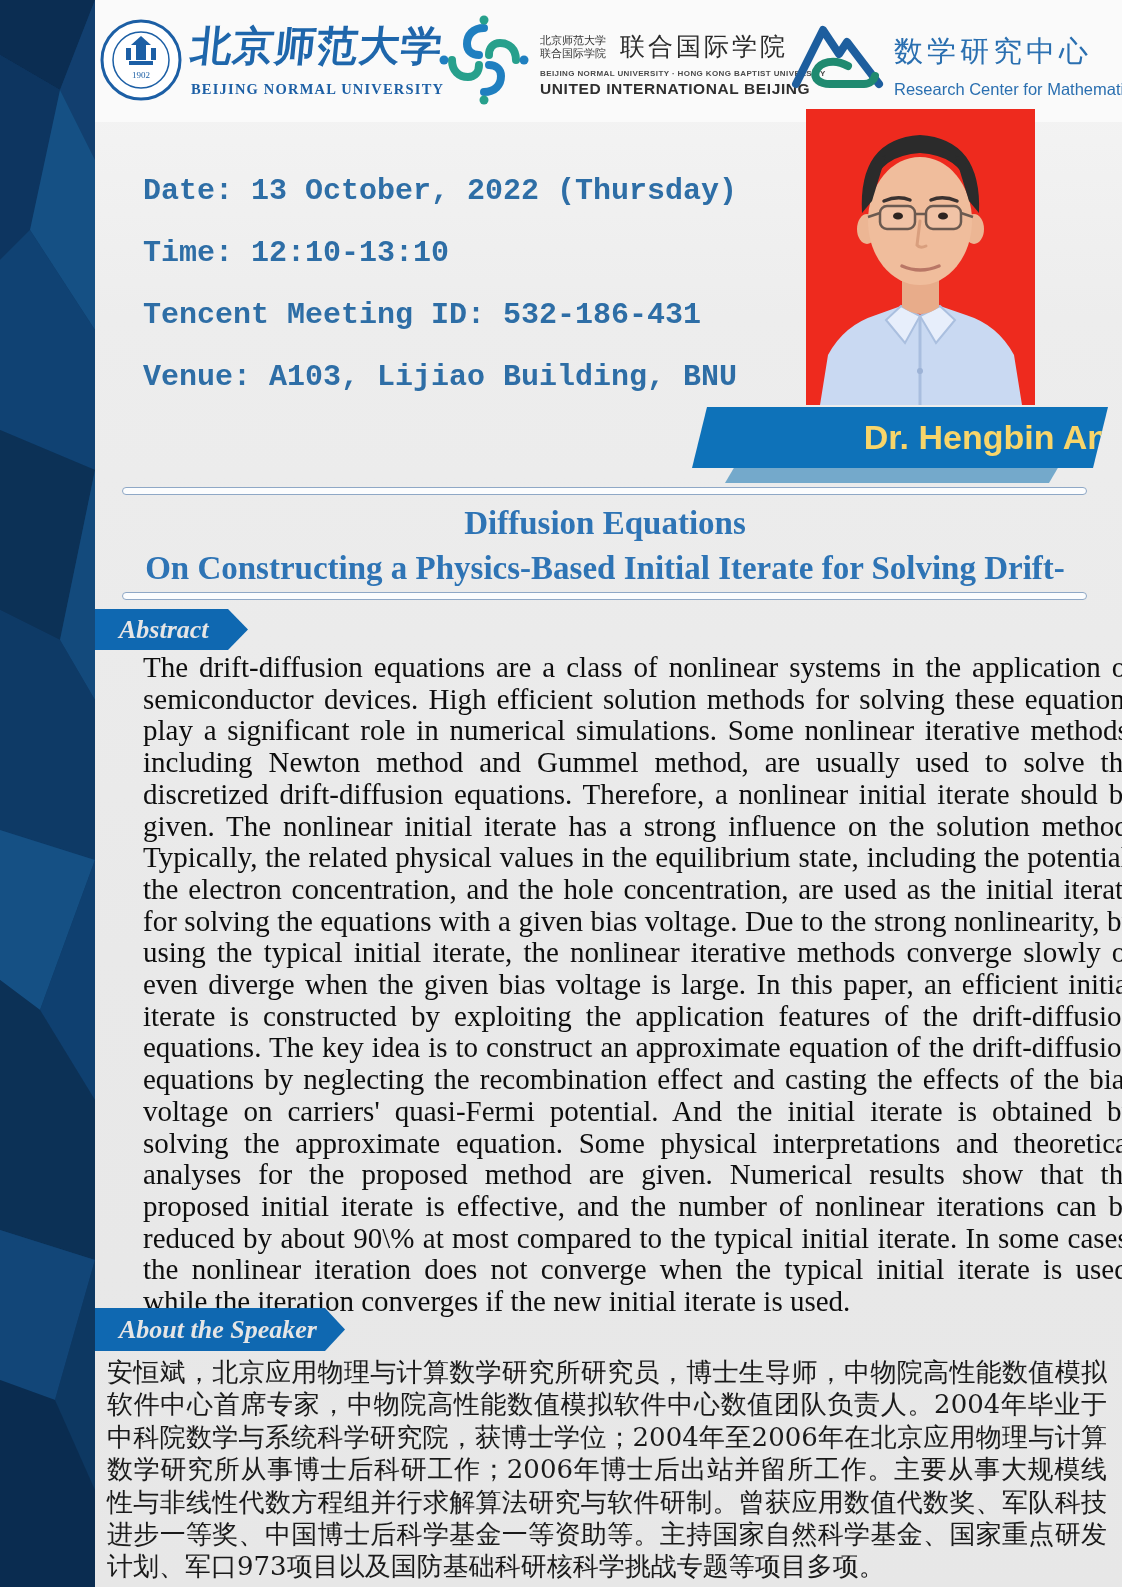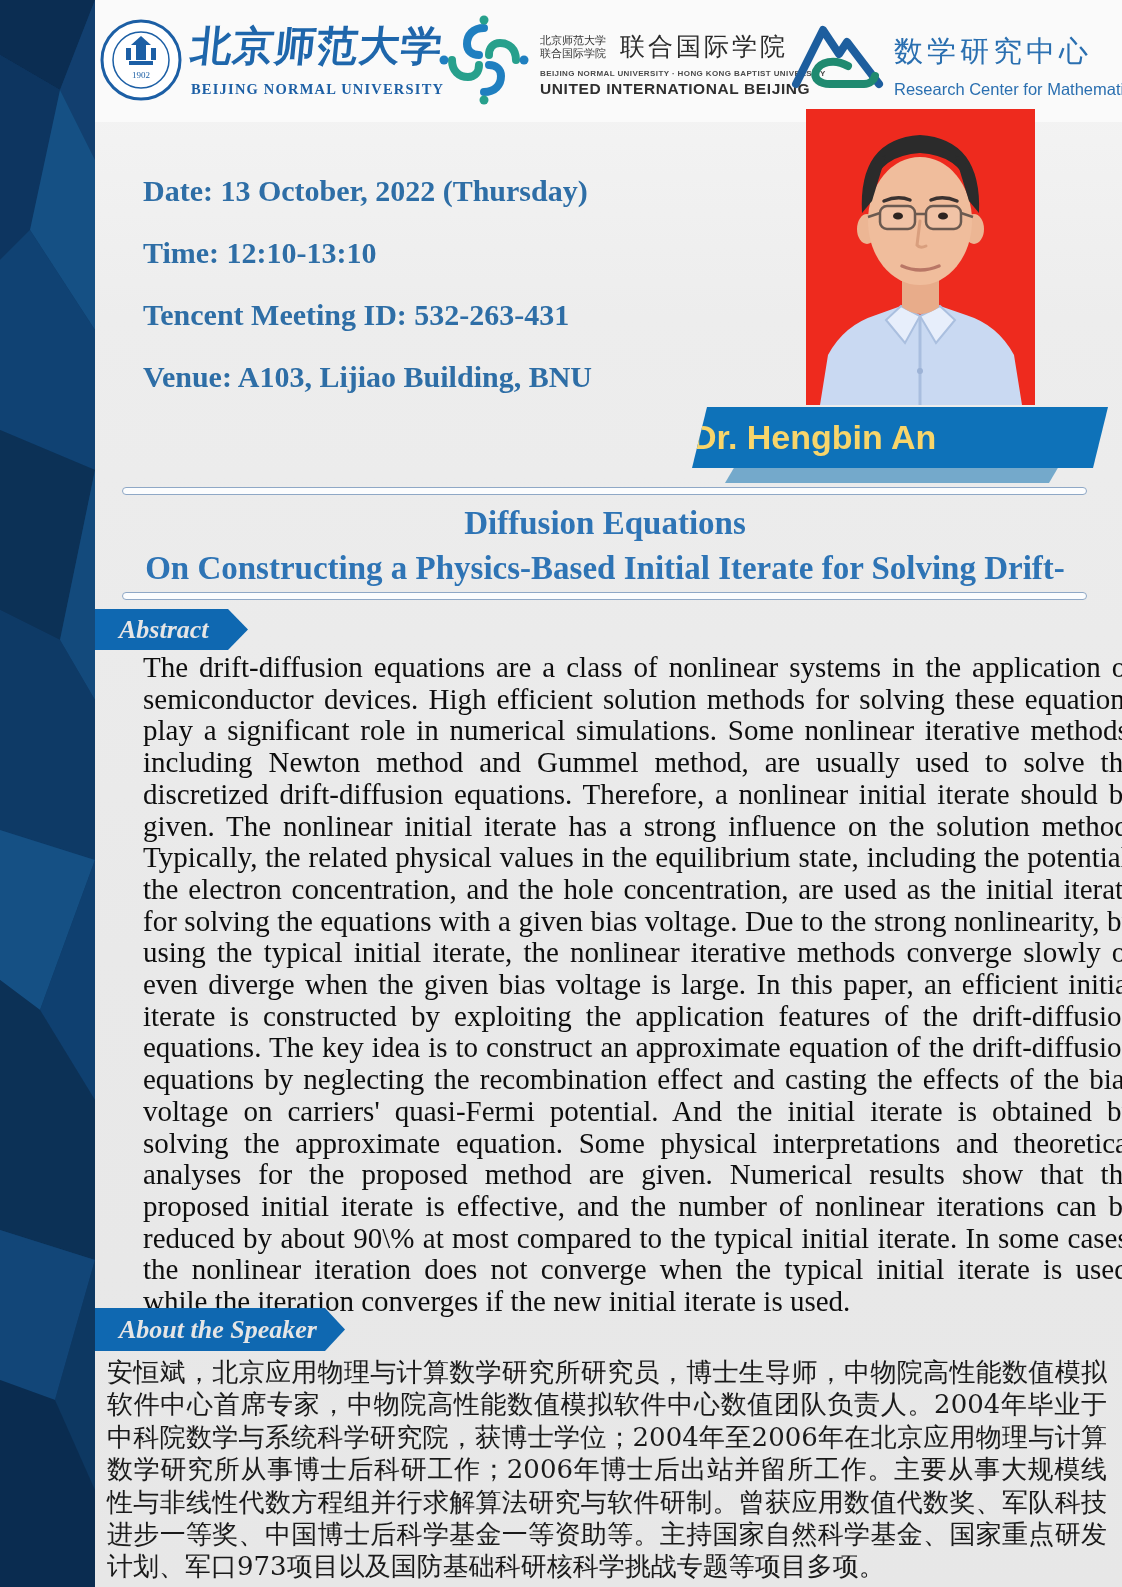--- a/index.html
+++ b/index.html
@@ -37,33 +37,33 @@
   .rcm-logo{position:absolute;left:790px;top:16px;display:flex;}
   .rcm-mark{width:94px;height:84px;}
   .rcm-texts{margin-left:10px;padding-top:16px;}
   .rcm-cn{font-size:29px;letter-spacing:4px;color:#2a6fb0;font-family:"DejaVu Sans",sans-serif;white-space:nowrap;}
   .rcm-en{font-size:16.5px;color:#2a6fb0;margin-top:8px;font-family:"Liberation Sans",sans-serif;white-space:nowrap;}
   
   .event-info{position:absolute;left:143px;top:160px;width:620px;}
   .event-line{
     font-size:30px;font-weight:700;color:#2e6ea6;
     height:62px;line-height:62px;white-space:nowrap;
-    font-family:Liberation Serif, serif;
+    font-family:Liberation Mono, monospace;
   }
   
   .photo{position:absolute;left:806px;top:109px;width:229px;height:296px;background:#ee2a1e;overflow:hidden;}
   
   .name-shadow{
     position:absolute;left:725px;top:466px;width:334px;height:17px;background:#74a9cb;
     clip-path:polygon(10px 0,100% 0,calc(100% - 10px) 100%,0 100%);
   }
   .name-banner{
     position:absolute;left:692px;top:407px;width:416px;height:61px;background:#0e72b9;
     clip-path:polygon(15px 0,100% 0,calc(100% - 15px) 100%,0 100%);
-    text-align:left;
+    text-align:right;
   }
   .name-banner span{
     font-family:"Liberation Sans",sans-serif;font-weight:700;font-size:34px;
     color:#f8d56a;line-height:61px;
   }
   
   .rule{position:absolute;left:122px;width:963px;height:6px;background:#fcfdfe;border:1.5px solid #8fa8c6;border-radius:5px;}
   .rule-top{top:487px;}
   .rule-bottom{top:592px;}
   .talk-title{
@@ -172,21 +172,21 @@
     </svg>
     <div class="rcm-texts">
       <div class="rcm-cn">数学研究中心</div>
       <div class="rcm-en">Research Center for Mathematics</div>
     </div>
   </div>
 
   <div class="event-info">
     <div class="event-line">Date: 13 October, 2022 (Thursday)</div>
     <div class="event-line">Time: 12:10-13:10</div>
-    <div class="event-line">Tencent Meeting ID: 532-263-431</div>
+    <div class="event-line">Tencent Meeting ID: 532-186-431</div>
     <div class="event-line">Venue: A103, Lijiao Building, BNU</div>
   </div>
 
   <div class="photo">
     <svg width="229" height="296" viewBox="0 0 229 296">
       <rect width="229" height="296" fill="#ee2a1e"></rect>
 
       <path d="M14,296 L22,246 Q38,216 70,206 L95,197 L114,207 L134,197 L160,206 Q192,216 208,246 L216,296 Z" fill="#c9d9f2"></path>
       <path d="M114,207 L114,296" stroke="#a9bedf" stroke-width="3"></path>
       <path d="M95,197 L114,207 L99,234 L80,211 Z" fill="#e7eefb" stroke="#aabfdf" stroke-width="2"></path>

